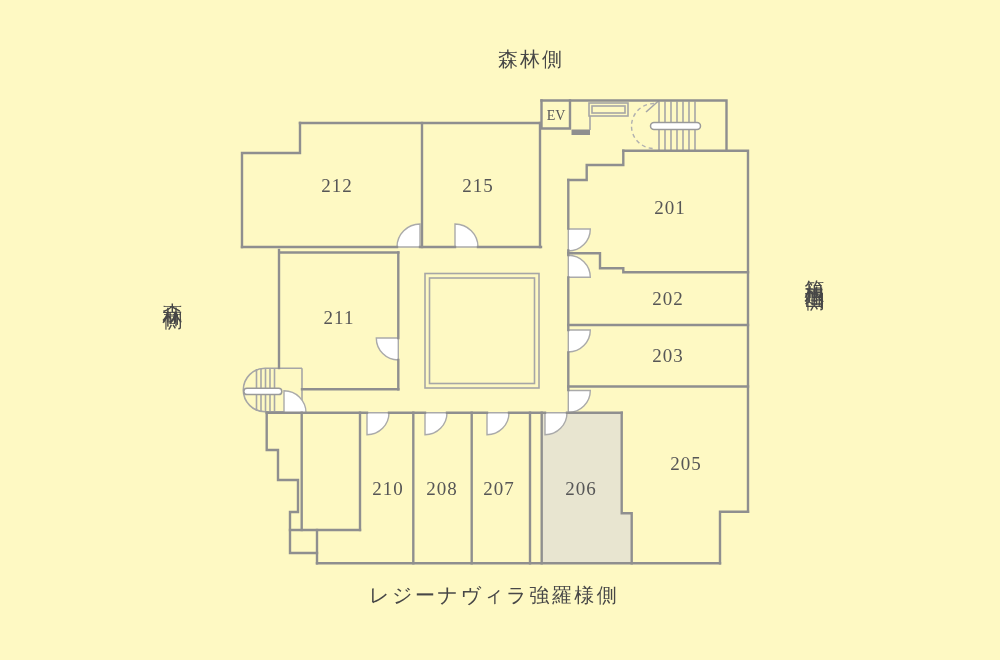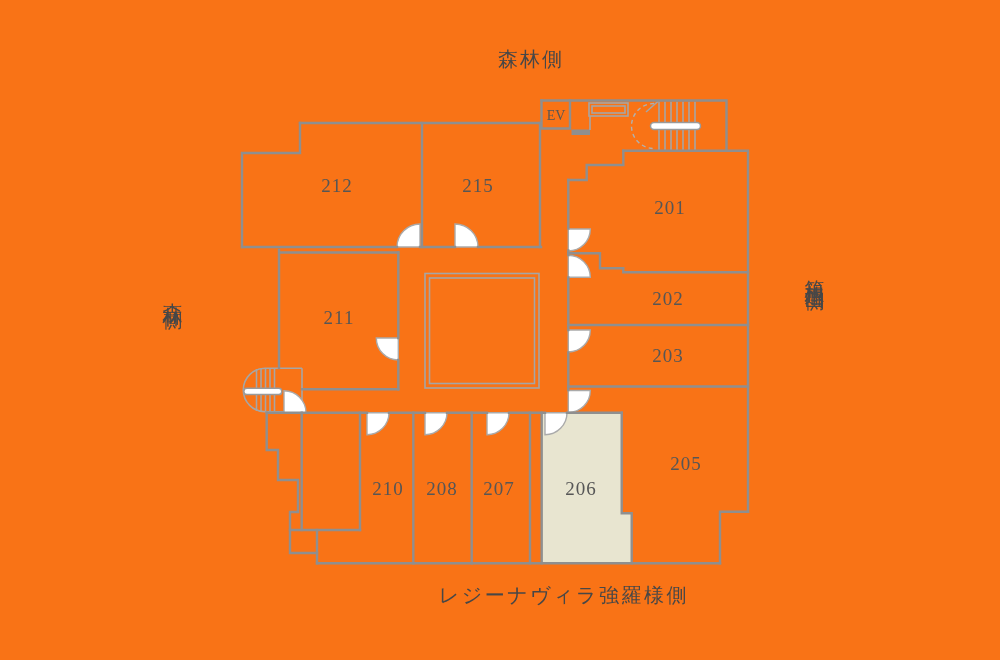--- a/index.html
+++ b/index.html
@@ -1,28 +1,28 @@
 <!DOCTYPE html>
 <html><head>
 <meta charset="utf-8">
 <style>
   html,body{margin:0;padding:0;background:#ffffff;}
   #stage{
-    position:relative;width:1000px;height:660px;background:#f97316;
+    position:relative;width:1000px;height:660px;background:#fef9c3;
     font-family:"Liberation Serif","DejaVu Serif",serif;overflow:hidden;
   }
   .olabel{
     position:absolute;color:#474747;font-size:20px;letter-spacing:2px;
     font-family:"Liberation Serif","DejaVu Serif",serif;
   }
   .olabel.vert{
     writing-mode:vertical-rl;text-orientation:upright;letter-spacing:4px;
   }
   #label-top{left:441px;top:46px;width:180px;text-align:center;}
-  #label-bottom{left:369px;top:582px;width:320px;text-align:right;letter-spacing:2.5px;}
+  #label-bottom{left:369px;top:582px;width:320px;text-align:left;letter-spacing:2.5px;}
   #label-left{left:160px;top:287px;}
   #label-right{left:802px;top:264px;letter-spacing:3px;}
   svg{position:absolute;left:0;top:0;}
   .wall{stroke:#8f8f8f;stroke-width:2.4;fill:none;stroke-linecap:square;}
   .thin{stroke:#a6a6a6;stroke-width:1.6;fill:none;}
   .door{stroke:#aaaaaa;stroke-width:1.4;fill:#ffffff;}
   .roomnum{
     font-family:"Liberation Serif","DejaVu Serif",serif;font-size:19px;
     fill:#565656;letter-spacing:1px;text-anchor:middle;
   }

